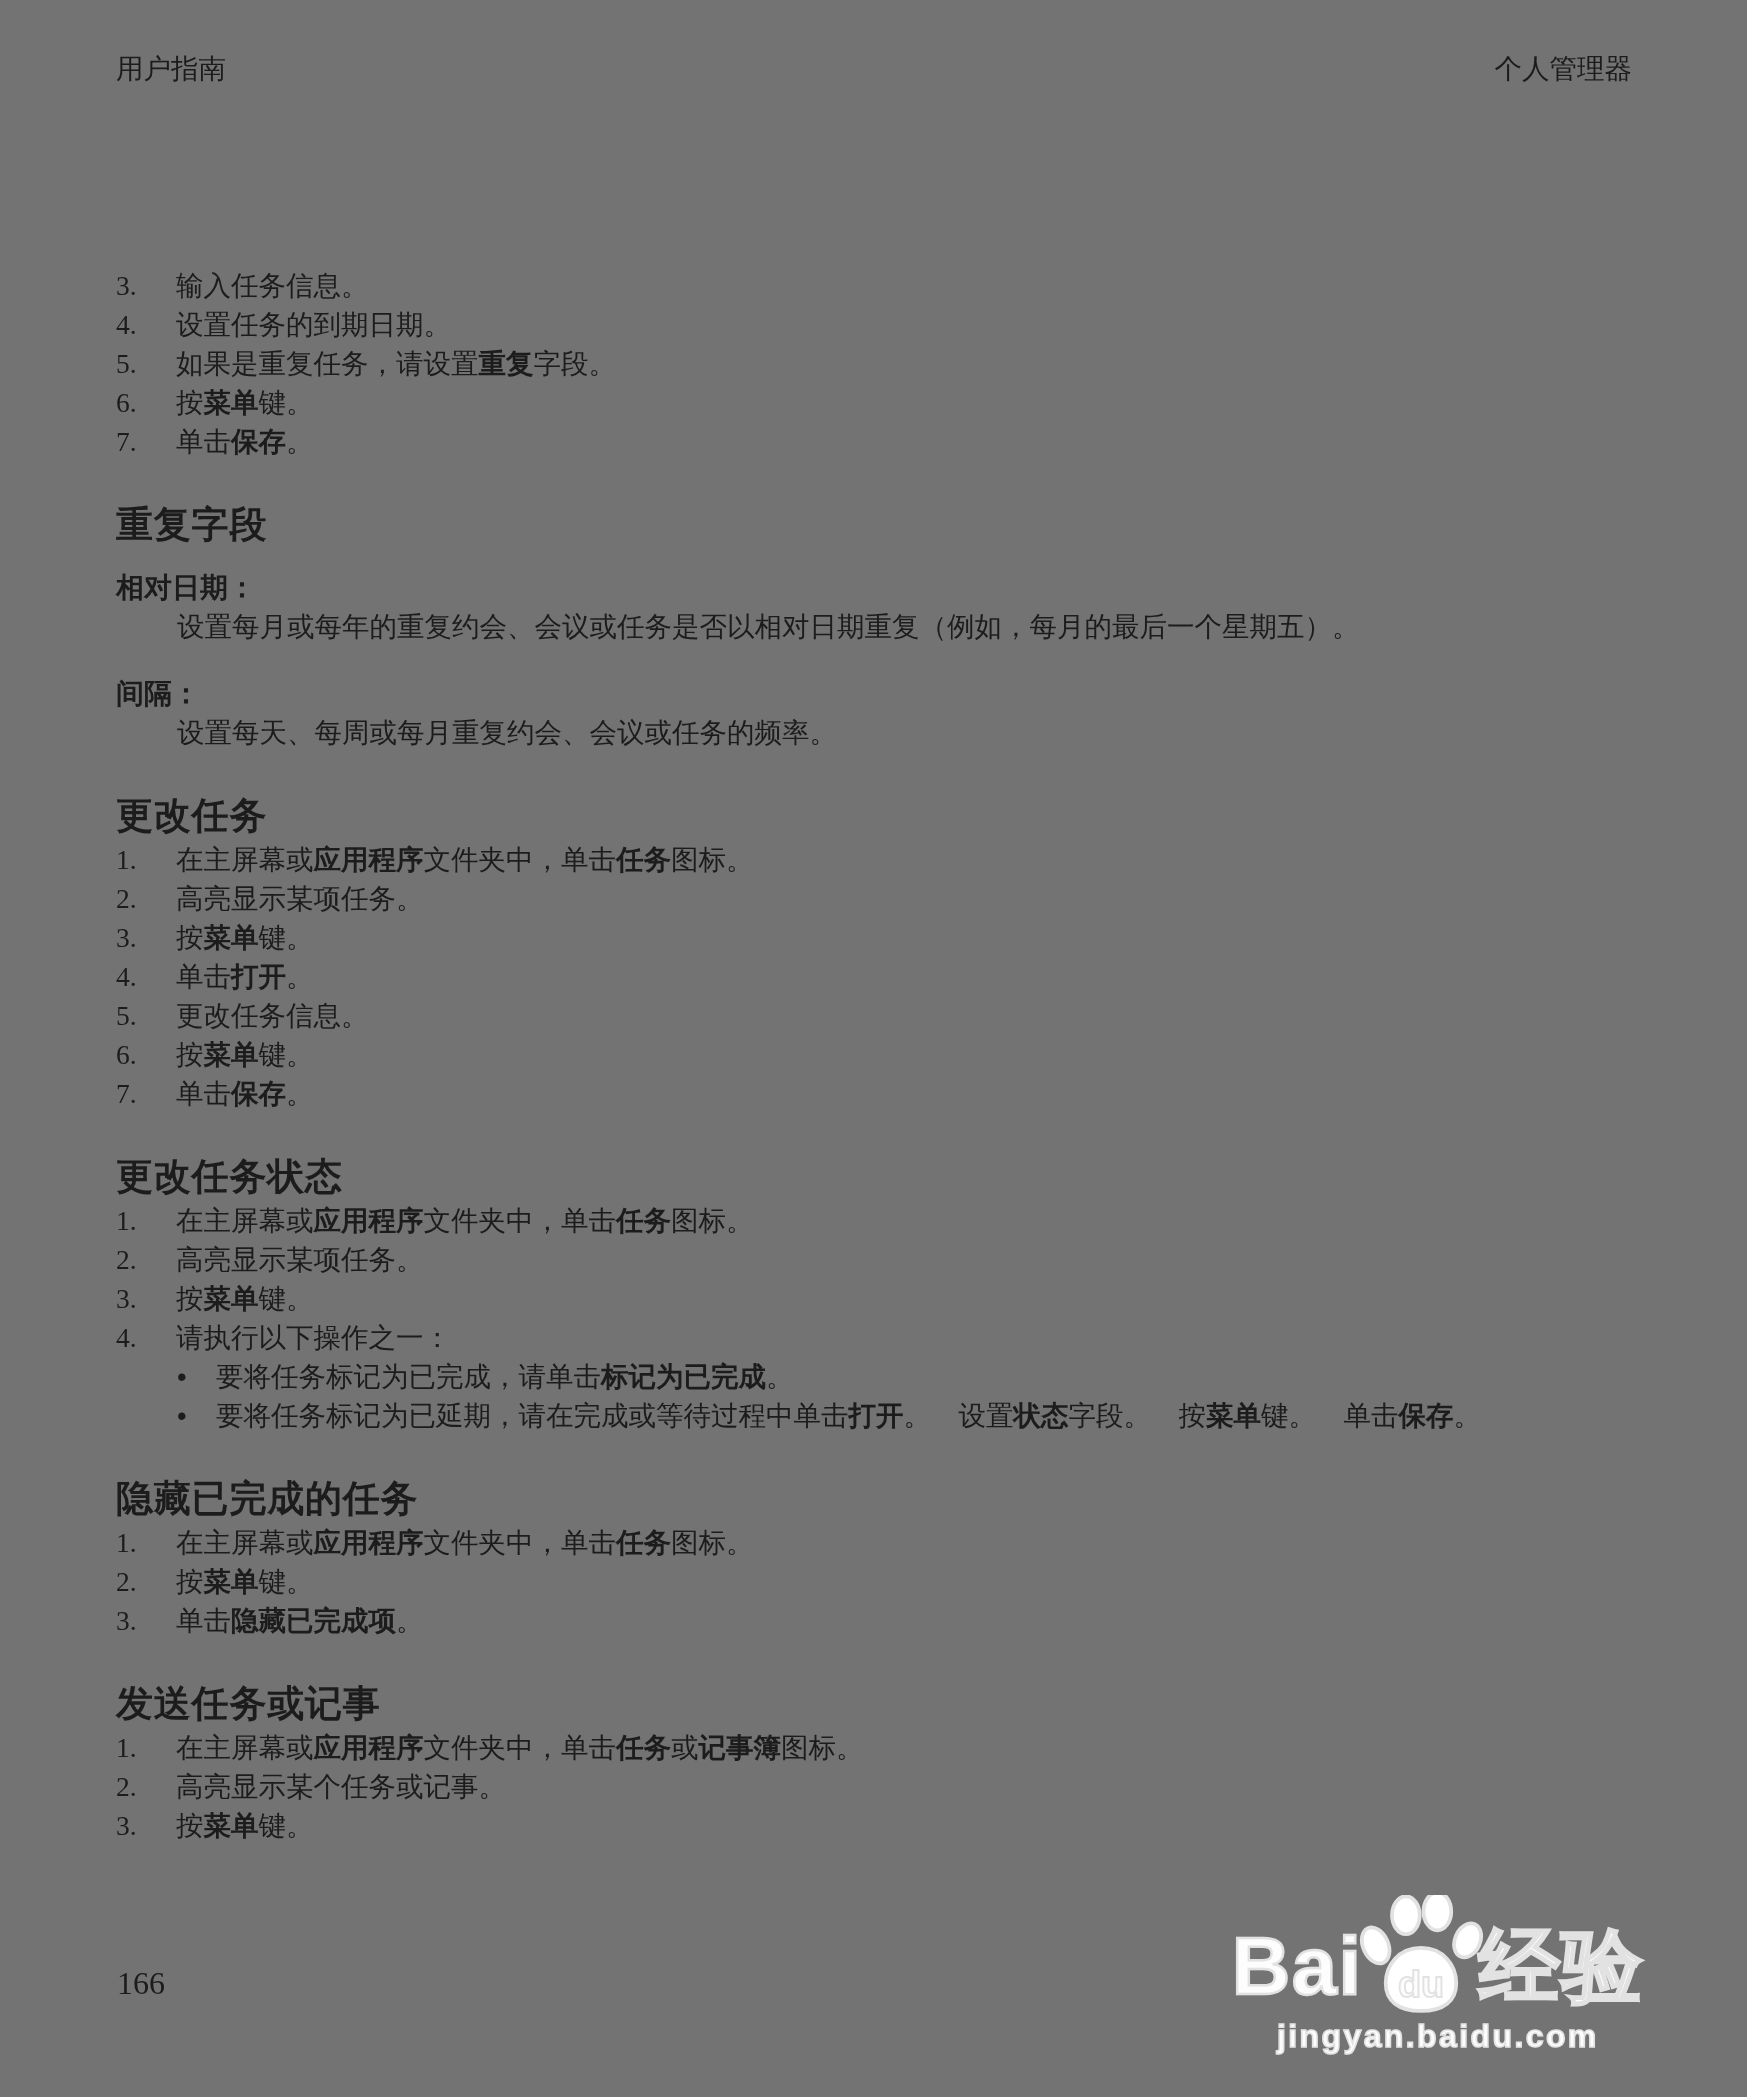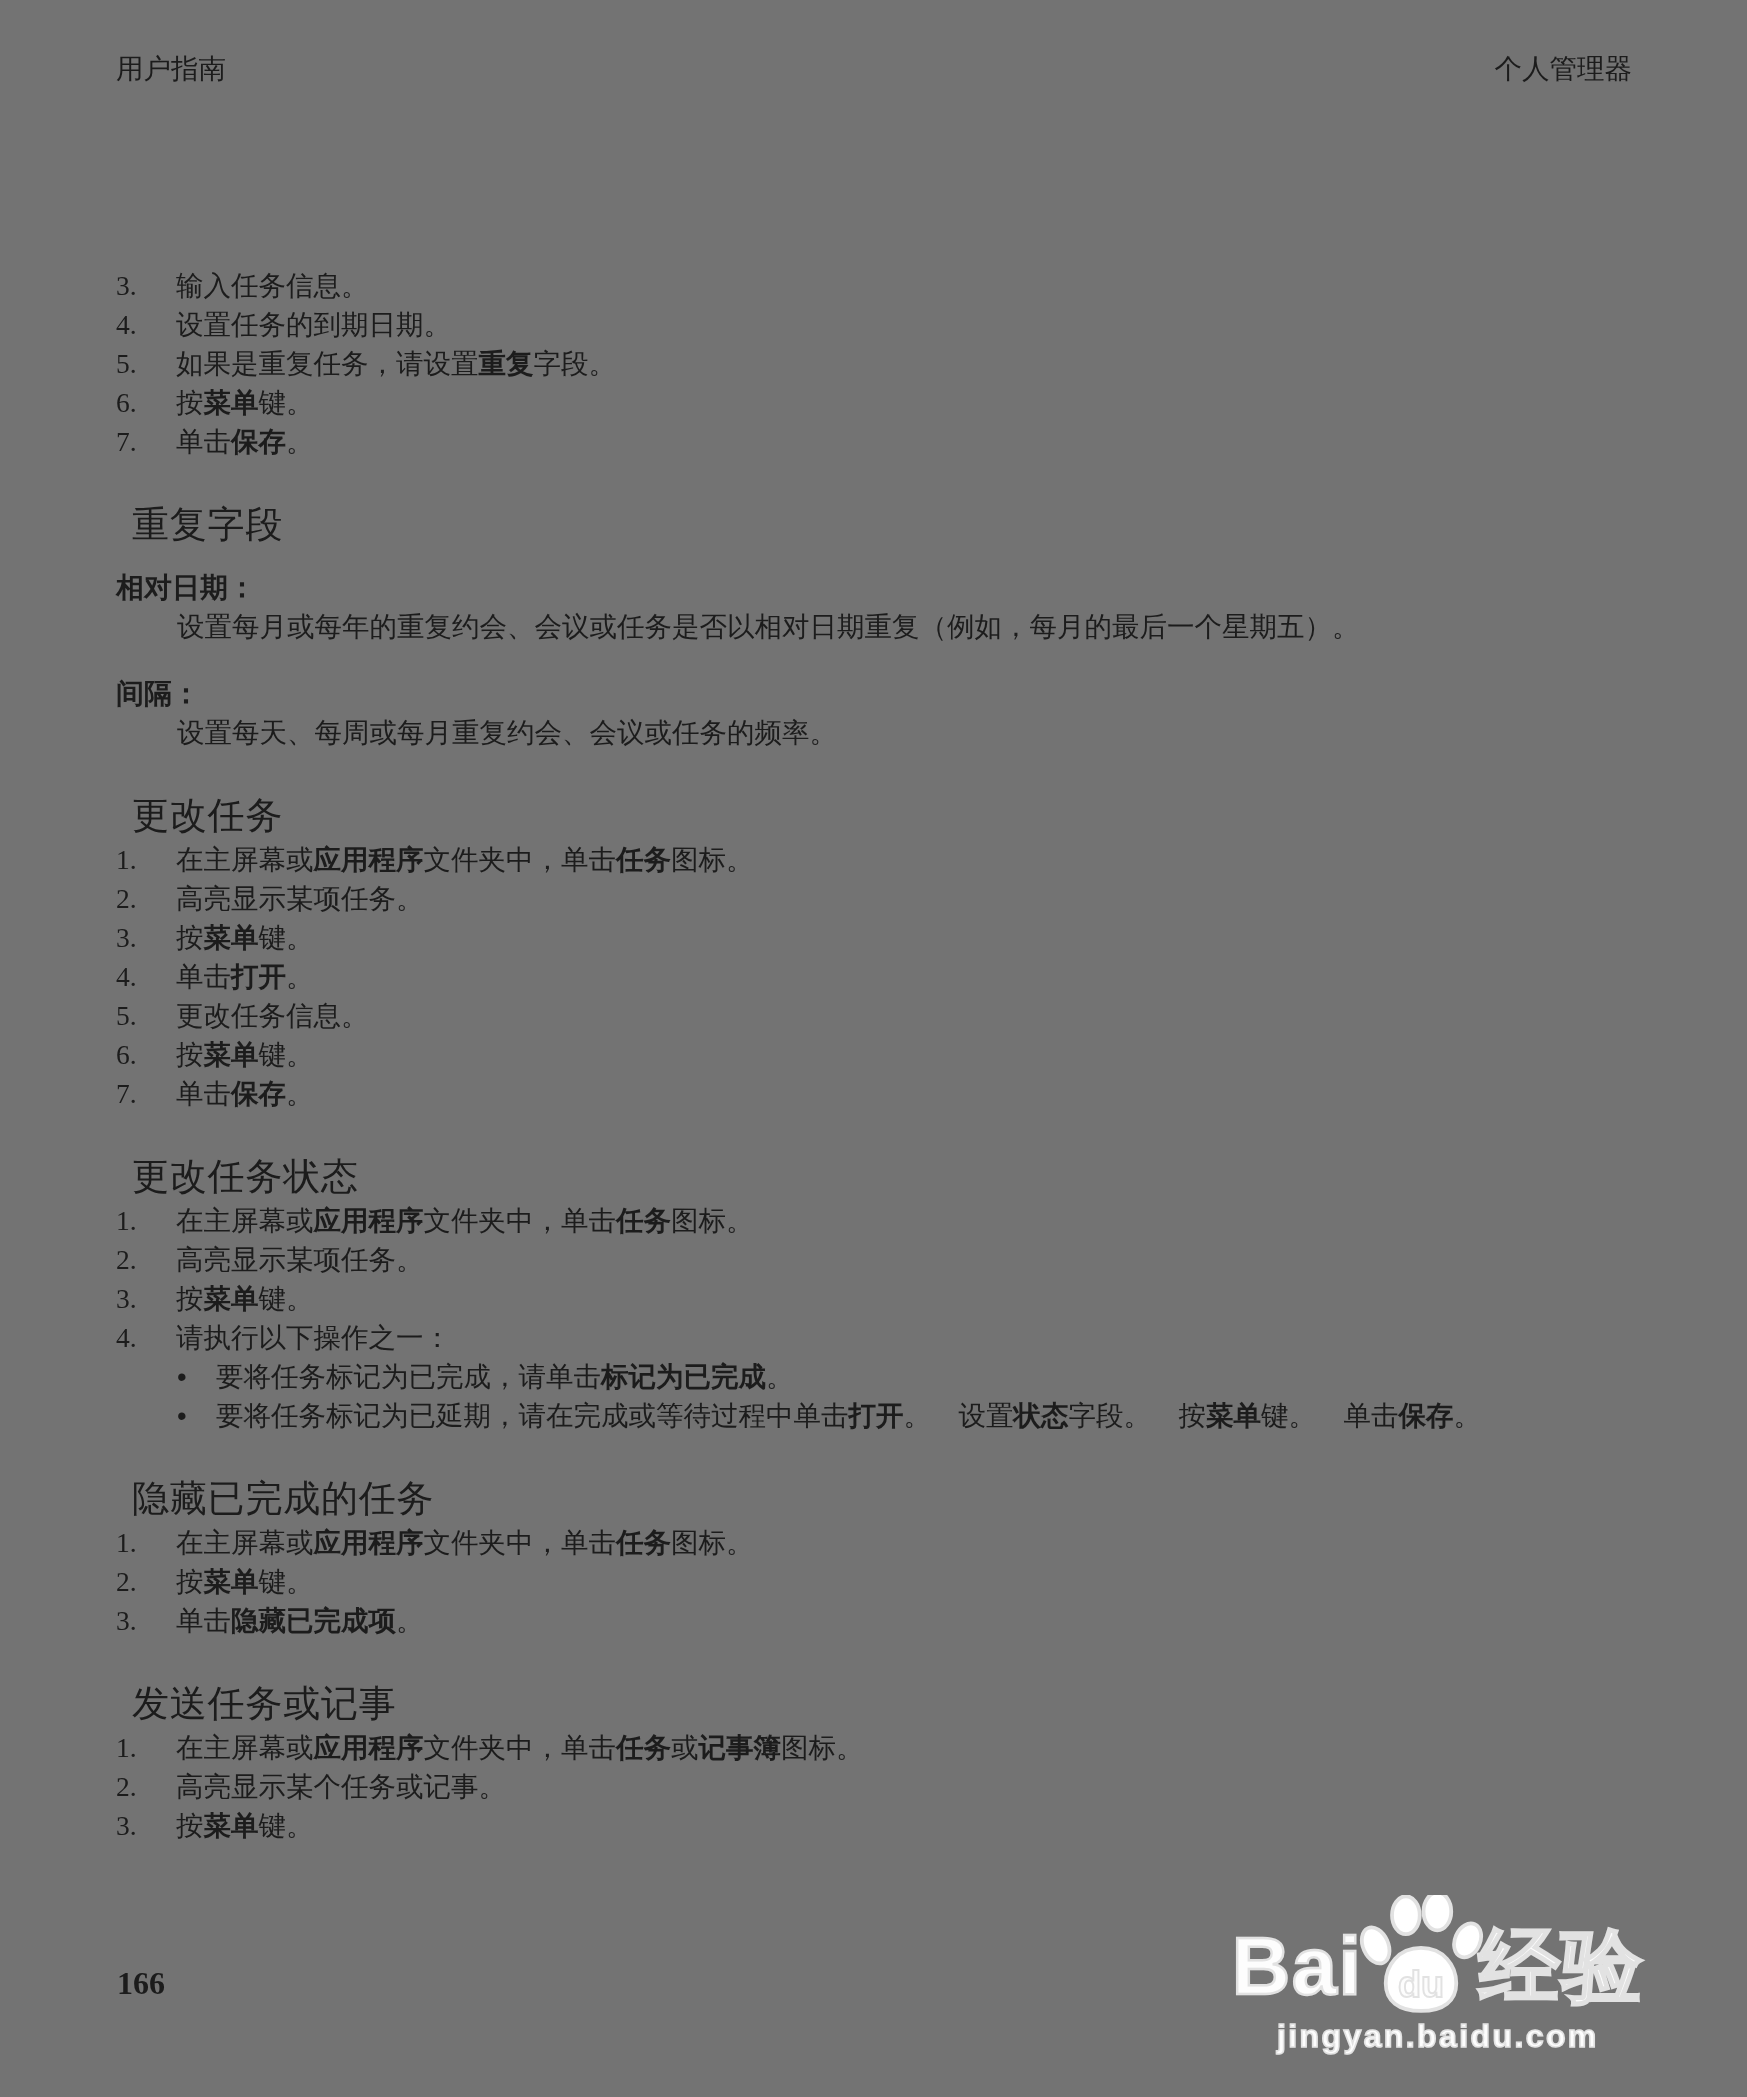--- a/index.html
+++ b/index.html
@@ -3,38 +3,38 @@
 <meta charset="utf-8">
 <style>
   html,body{margin:0;padding:0;background:#fff;}
   .page{position:relative;width:1748px;height:2097px;background:#737373;overflow:hidden;
         font-family:"Liberation Serif","DejaVu Serif",serif;color:#1c1c1c;
         box-sizing:border-box;padding:49px 116px 0 116px;}
   
   .hdr{display:flex;justify-content:space-between;font-size:27.5px;line-height:39px;}
   
   #content{margin-top:178px;}
-  .h{font-family:"Liberation Sans","DejaVu Sans",sans-serif;font-weight:400;
-     font-size:37px;line-height:49px;margin:39px 0 0 16px;letter-spacing:0.8px;}
+  .h{font-family:"Liberation Sans","DejaVu Sans",sans-serif;font-weight:700;
+     font-size:37px;line-height:49px;margin:39px 0 0 0;letter-spacing:0.8px;}
   .ol{margin:0;}
   .li{display:flex;font-size:27.5px;line-height:39px;}
   .num{flex:0 0 60px;}
   .txt{flex:1;}
   .r{}
   .b{font-family:"Liberation Sans","DejaVu Sans",sans-serif;font-weight:bold;}
   .li.sub{padding-left:61px;}
   .blt{flex:0 0 39px;font-family:"Liberation Sans","DejaVu Sans",sans-serif;}
   .defs{margin-bottom:19.4px;}
   .def{margin-top:19.4px;}
   .def:not(:first-child){margin-top:27.5px;}
   .term{font-size:28px;line-height:39px;}
   .desc{margin-left:61px;font-size:27.5px;line-height:39px;}
   
   .pgnum{position:absolute;left:117px;bottom:95px;font-size:32px;
-         font-family:"Liberation Serif","DejaVu Serif",serif;font-weight:bold;}
+         font-family:"Liberation Serif","DejaVu Serif",serif;}
   
   .wm{position:absolute;right:104px;bottom:36px;text-align:center;
       font-family:"Liberation Sans","DejaVu Sans",sans-serif;user-select:none;}
   .wm-row{display:flex;align-items:flex-end;justify-content:flex-end;}
   .wm-t{font-weight:bold;font-size:81px;line-height:89px;color:#fdfdfd;
         -webkit-text-stroke:2.4px #e2e2e2;text-shadow:0 0 0.8px #e9e9e9;letter-spacing:1.6px;}
   .wm-paw{width:126px;height:126px;margin:0 -4.9px -9.7px -4.9px;}
   .wm-url{font-weight:bold;font-size:32px;line-height:50px;margin-top:0;color:#fdfdfd;
           -webkit-text-stroke:1.6px #e2e2e2;text-shadow:0 0 0.8px #e9e9e9;letter-spacing:2.4px;}
 </style>

